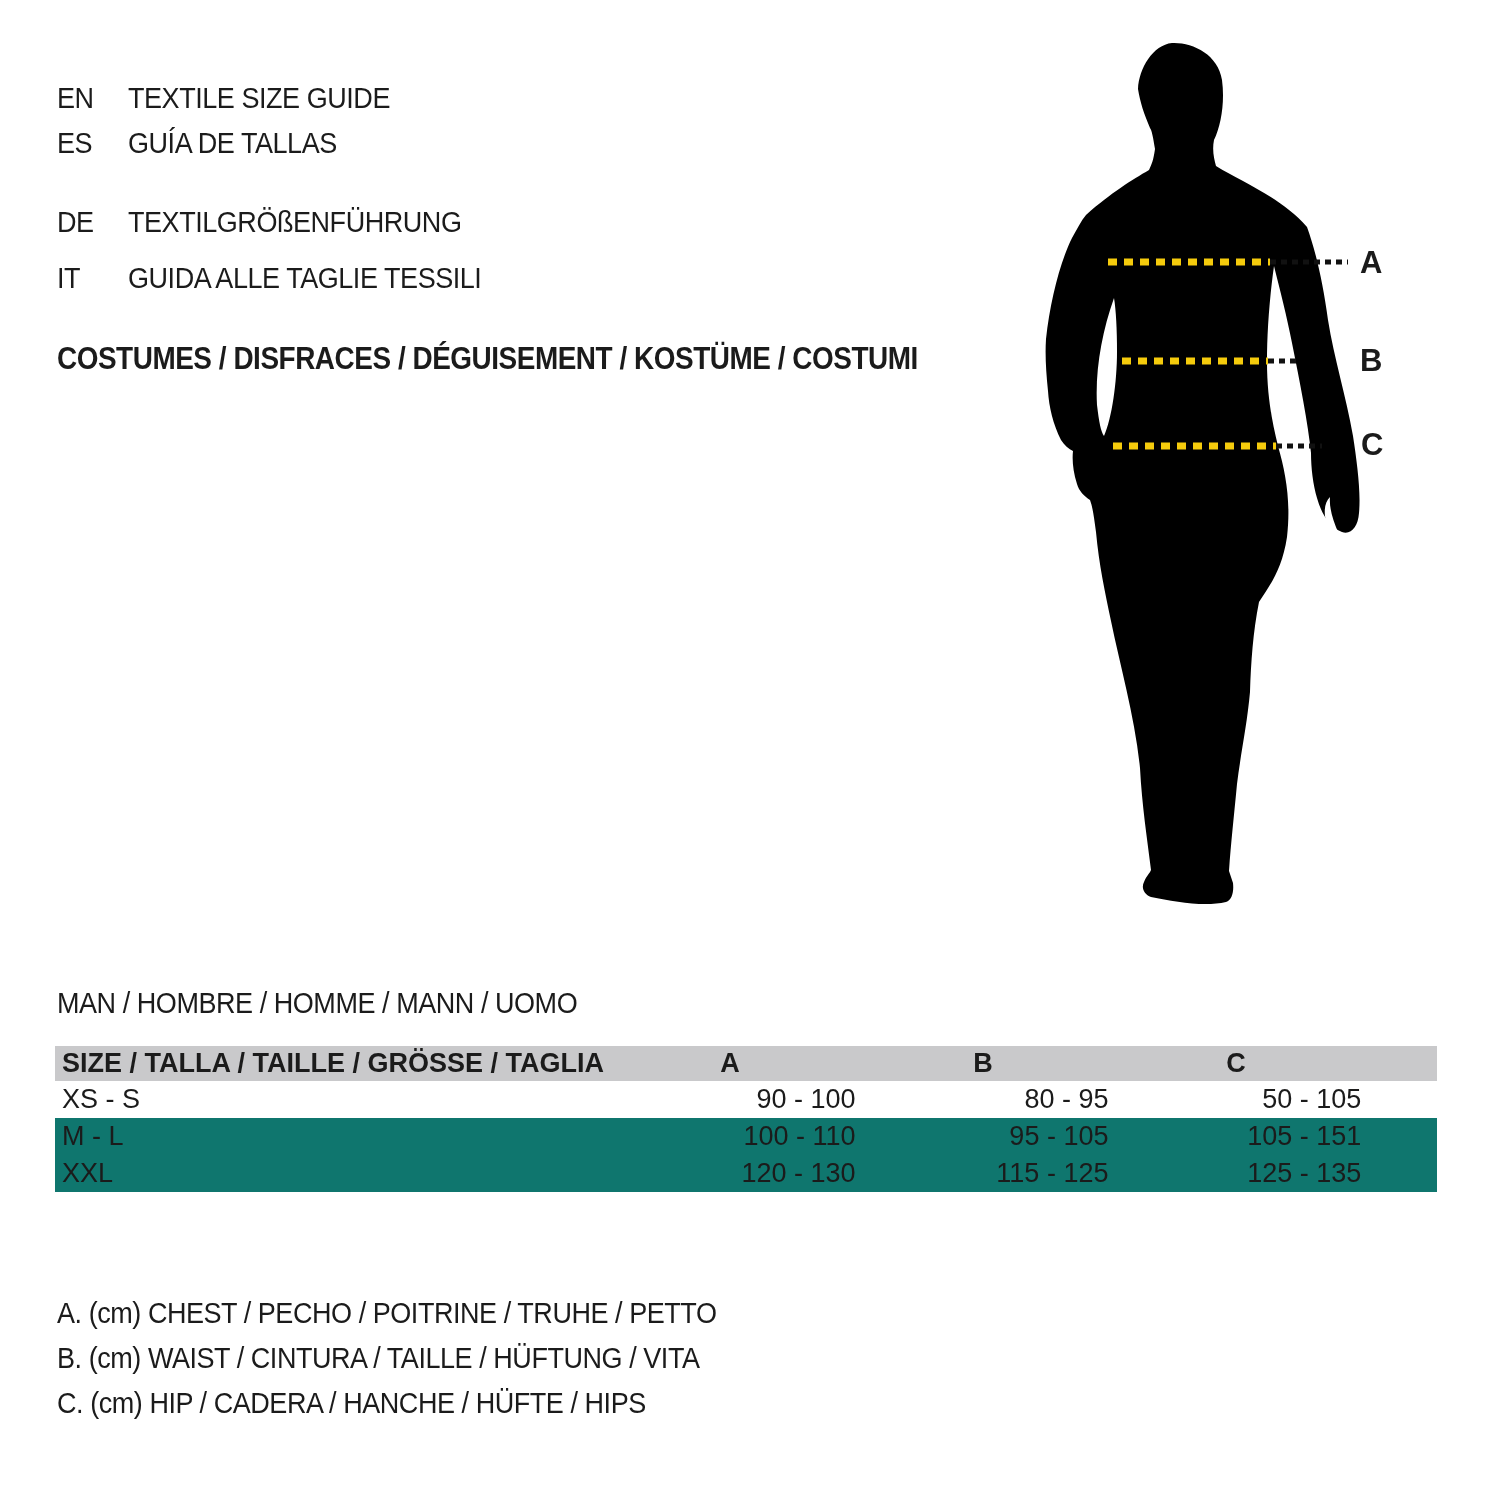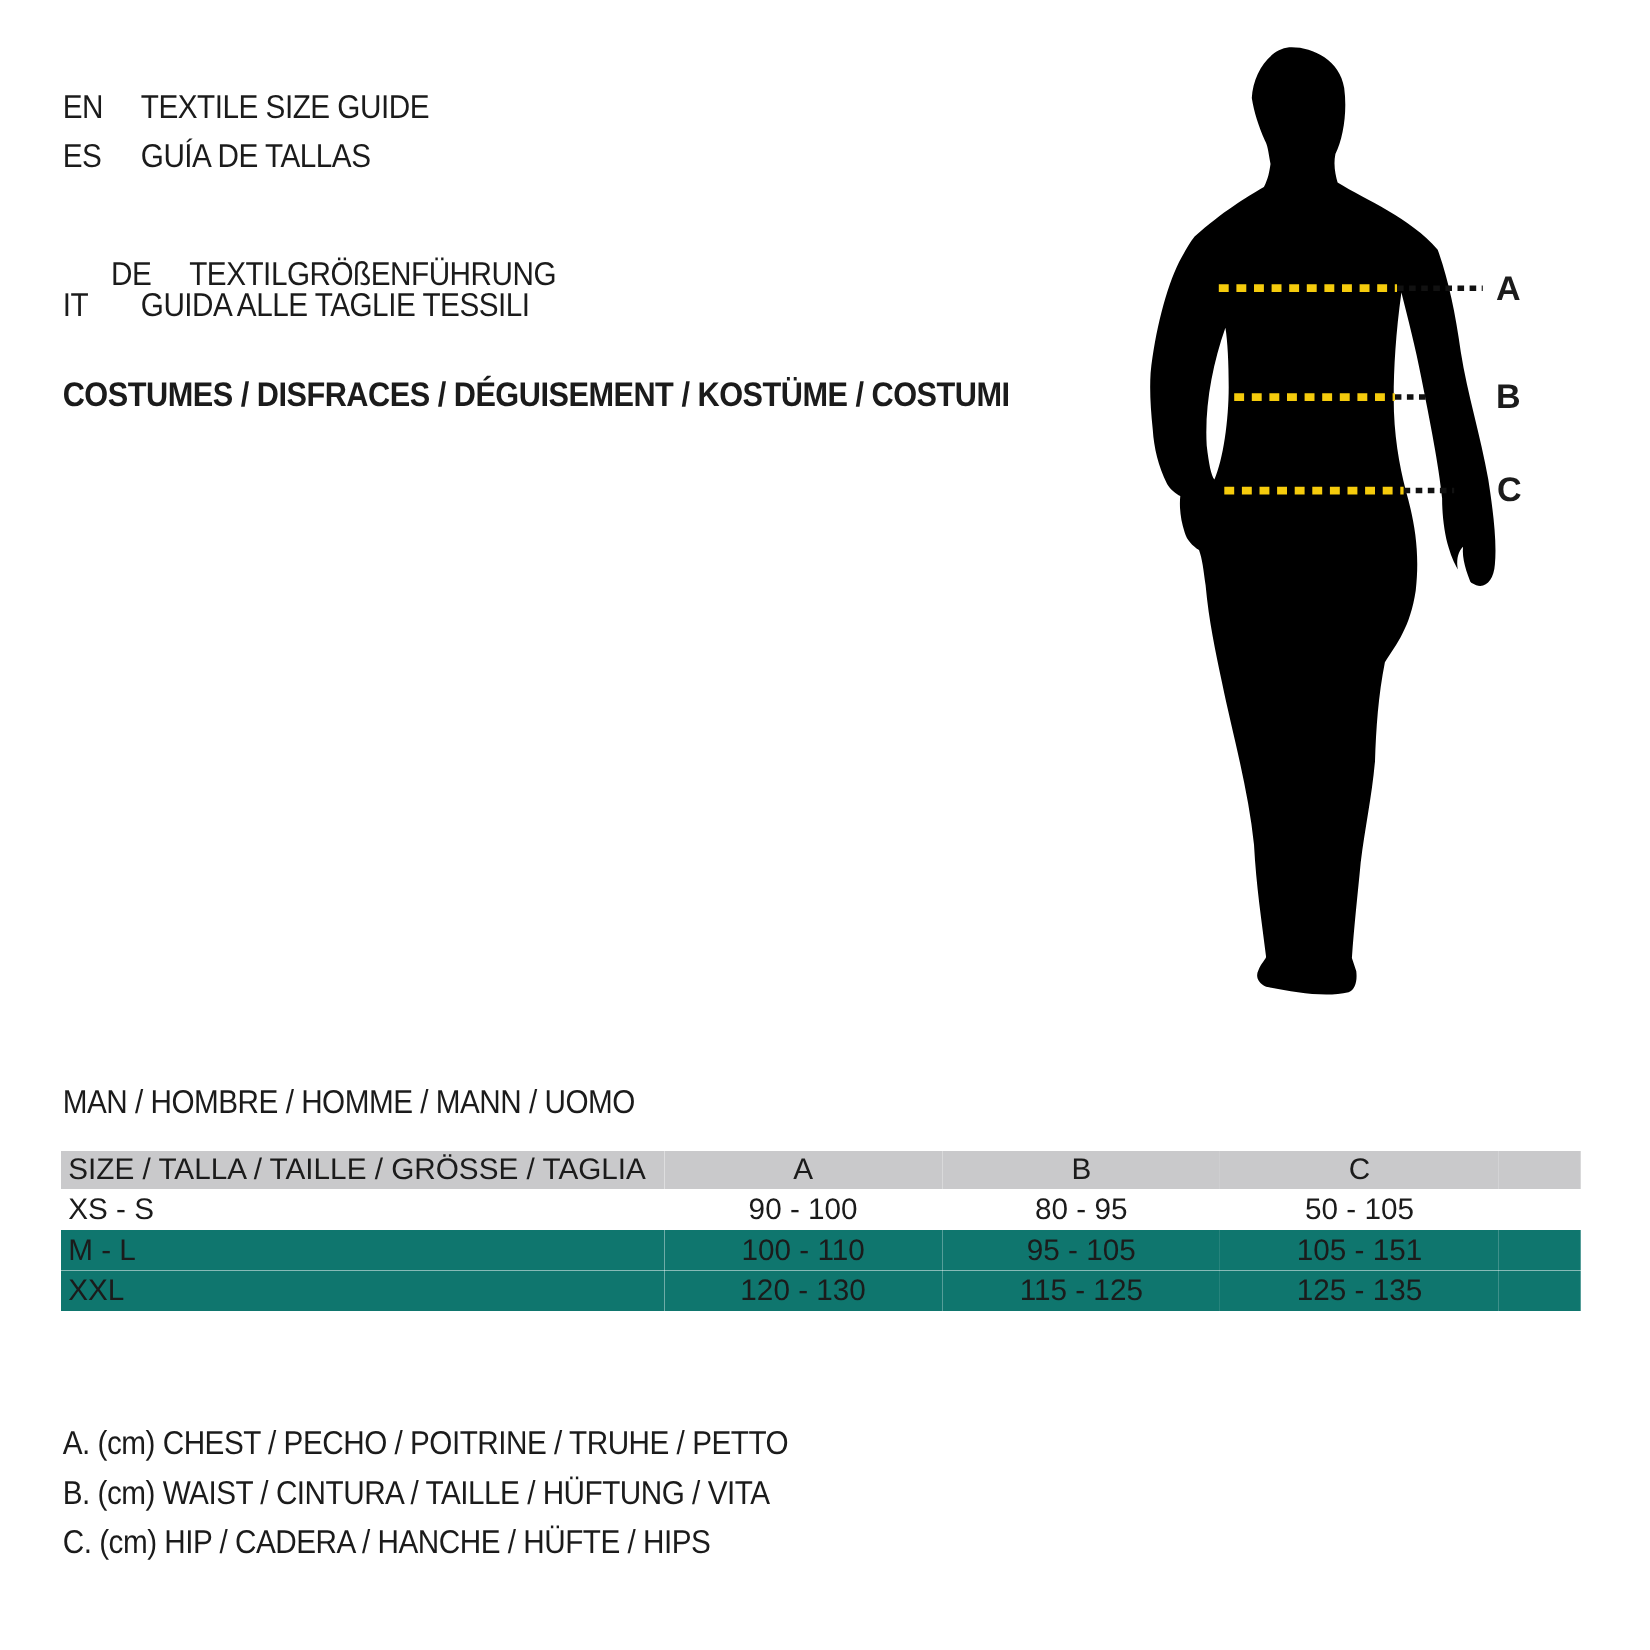--- a/index.html
+++ b/index.html
@@ -15,22 +15,22 @@
   .lang-label{position:absolute;left:128px;top:0;}
   
   .category{left:57px;top:341px;font-size:31px;font-weight:bold;letter-spacing:-.5px;}
   
   .section-title{left:57px;top:986px;font-size:30px;letter-spacing:-.5px;}
   
   table.sizes{
     position:absolute;left:55px;top:1046px;width:1382px;
     border-collapse:collapse;table-layout:fixed;font-size:27px;color:#1b1b1b;
   }
-  table.sizes th{font-weight:normal;height:33px;text-align:center;overflow:hidden;white-space:nowrap;}
-  table.sizes td{height:35px;text-align:center;overflow:hidden;white-space:nowrap;}
+  table.sizes th{font-weight:bold;height:33px;text-align:center;overflow:hidden;white-space:nowrap;}
+  table.sizes td{height:35px;text-align:right;overflow:hidden;white-space:nowrap;}
   table.sizes th.size-col,table.sizes td.size-col{text-align:left;padding-left:7px;}
   tr.head-row{background:#c9c9cb;}
   tr.row-alt{background:#0f766e;}
   
   .legend-row{left:57px;height:36px;line-height:36px;font-size:30px;letter-spacing:-.5px;}
   
   .marker{font-size:31px;font-weight:bold;width:44px;}
   #marker-a{left:1360px;top:245px;}
   #marker-b{left:1360px;top:343px;}
   #marker-c{left:1361px;top:427px;}
@@ -41,21 +41,21 @@
 <div id="page">
 
   <div class="abs lang-row" style="left:0;top:80px;width:900px;">
     <span class="lang-code cond">EN</span>
     <span class="lang-label cond">TEXTILE SIZE GUIDE</span>
   </div>
   <div class="abs lang-row" style="left:0;top:125px;width:900px;">
     <span class="lang-code cond">ES</span>
     <span class="lang-label cond">GUÍA DE TALLAS</span>
   </div>
-  <div class="abs lang-row" style="left:0;top:232px;width:900px;margin-left:44px;">
+  <div class="abs lang-row" style="left:0;top:204px;width:900px;">
     <span class="lang-code cond">DE</span>
     <span class="lang-label cond">TEXTILGRÖßENFÜHRUNG</span>
   </div>
   <div class="abs lang-row" style="left:0;top:260px;width:900px;">
     <span class="lang-code cond">IT</span>
     <span class="lang-label cond">GUIDA ALLE TAGLIE TESSILI</span>
   </div>
 
   <div class="abs category cond">COSTUMES / DISFRACES / DÉGUISEMENT / KOSTÜME / COSTUMI</div>
 

